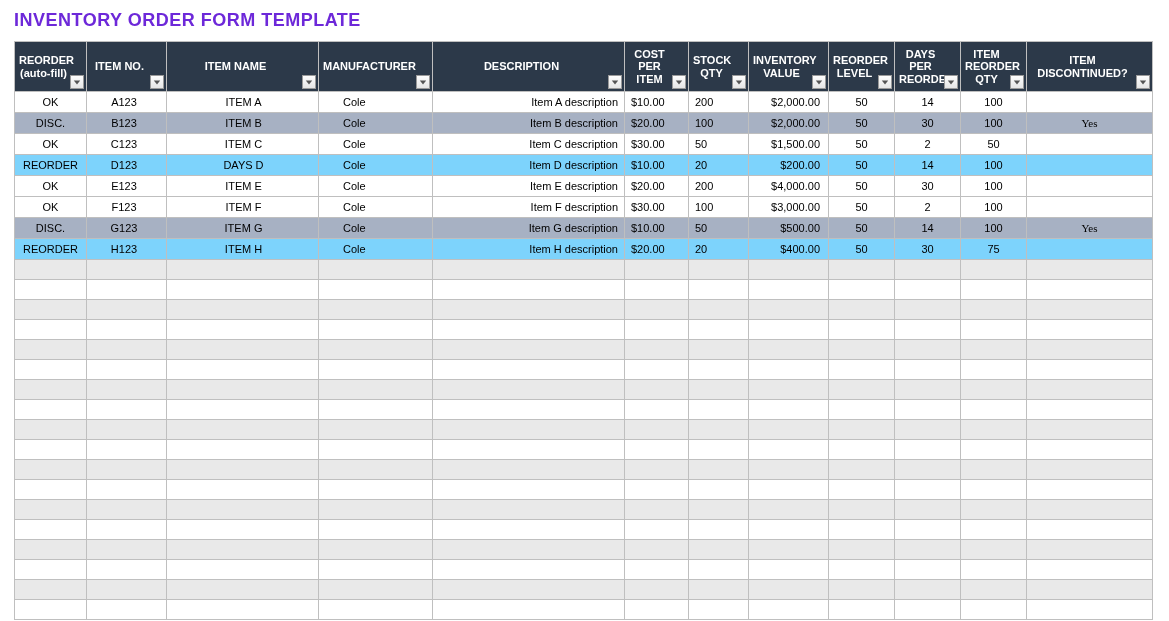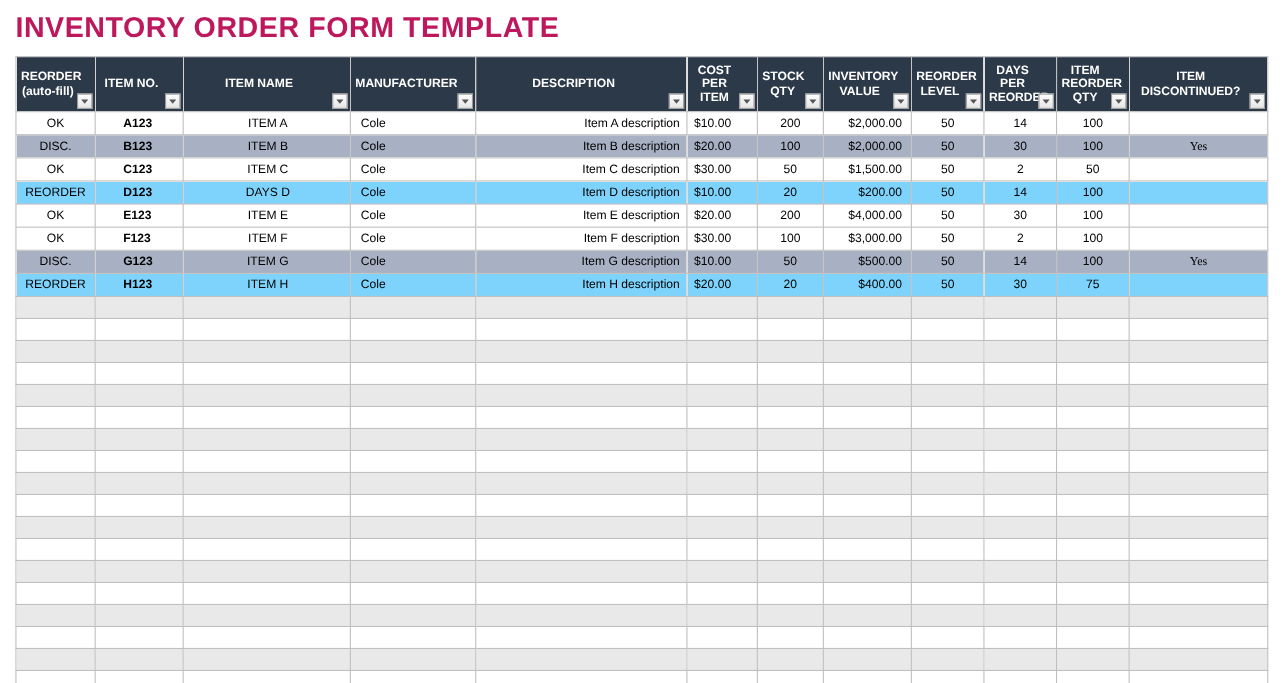--- a/index.html
+++ b/index.html
@@ -4,23 +4,23 @@
 <style>
   * { box-sizing: border-box; }
   body {
     margin: 0;
     padding: 10px 14px;
     font-family: Arial, Helvetica, sans-serif;
     background: #fff;
     width: 1169px;
   }
   .title {
-    font-size: 26px;
+    font-size: 18px;
     font-weight: bold;
-    color: #be185d;
+    color: #6d28d9;
     letter-spacing: 0.5px;
     margin: 0 0 10px 0;
   }
   table {
     border-collapse: collapse;
     width: 1138px;
     table-layout: fixed;
   }
   th, td {
     border: 1px solid #bfbfbf;
@@ -60,26 +60,26 @@
     height: 20px;
     padding: 0 6px;
     line-height: 20px;
     white-space: nowrap;
   }
   tbody tr { background: #fff; }
   tbody tr.alt { background: #e9e9e9; }
   tbody tr.disc { background: #a7b1c3; }
   tbody tr.reorder { background: #7dd3fc; }
   .c-reorder { text-align:center; }
-  .c-itemno  { text-align:left; padding-left:25px;font-weight:bold; }
+  .c-itemno  { text-align:center; padding-left:1px; }
   .c-name    { text-align:center; padding-left:8px; }
-  .c-manu    { text-align:left; padding-left:9px; }
+  .c-manu    { text-align:left; padding-left:24px; }
   .c-desc    { text-align:right; padding-left:12px; }
   .c-cost    { text-align:left; padding-right:8px; }
-  .c-qty     { text-align:center; }
+  .c-qty     { text-align:left; }
   .c-inv     { text-align:right; padding-right:8px; }
   .c-rlvl    { text-align:center; }
   .c-days    { text-align:center; }
   .c-rqty    { text-align:center; }
   .c-discflag{ text-align:center;font-family:Liberation Serif, serif; }
   col.w-reorder{width:72px}
   col.w-itemno{width:80px}
   col.w-name{width:152px}
   col.w-manu{width:114px}
   col.w-desc{width:192px}

